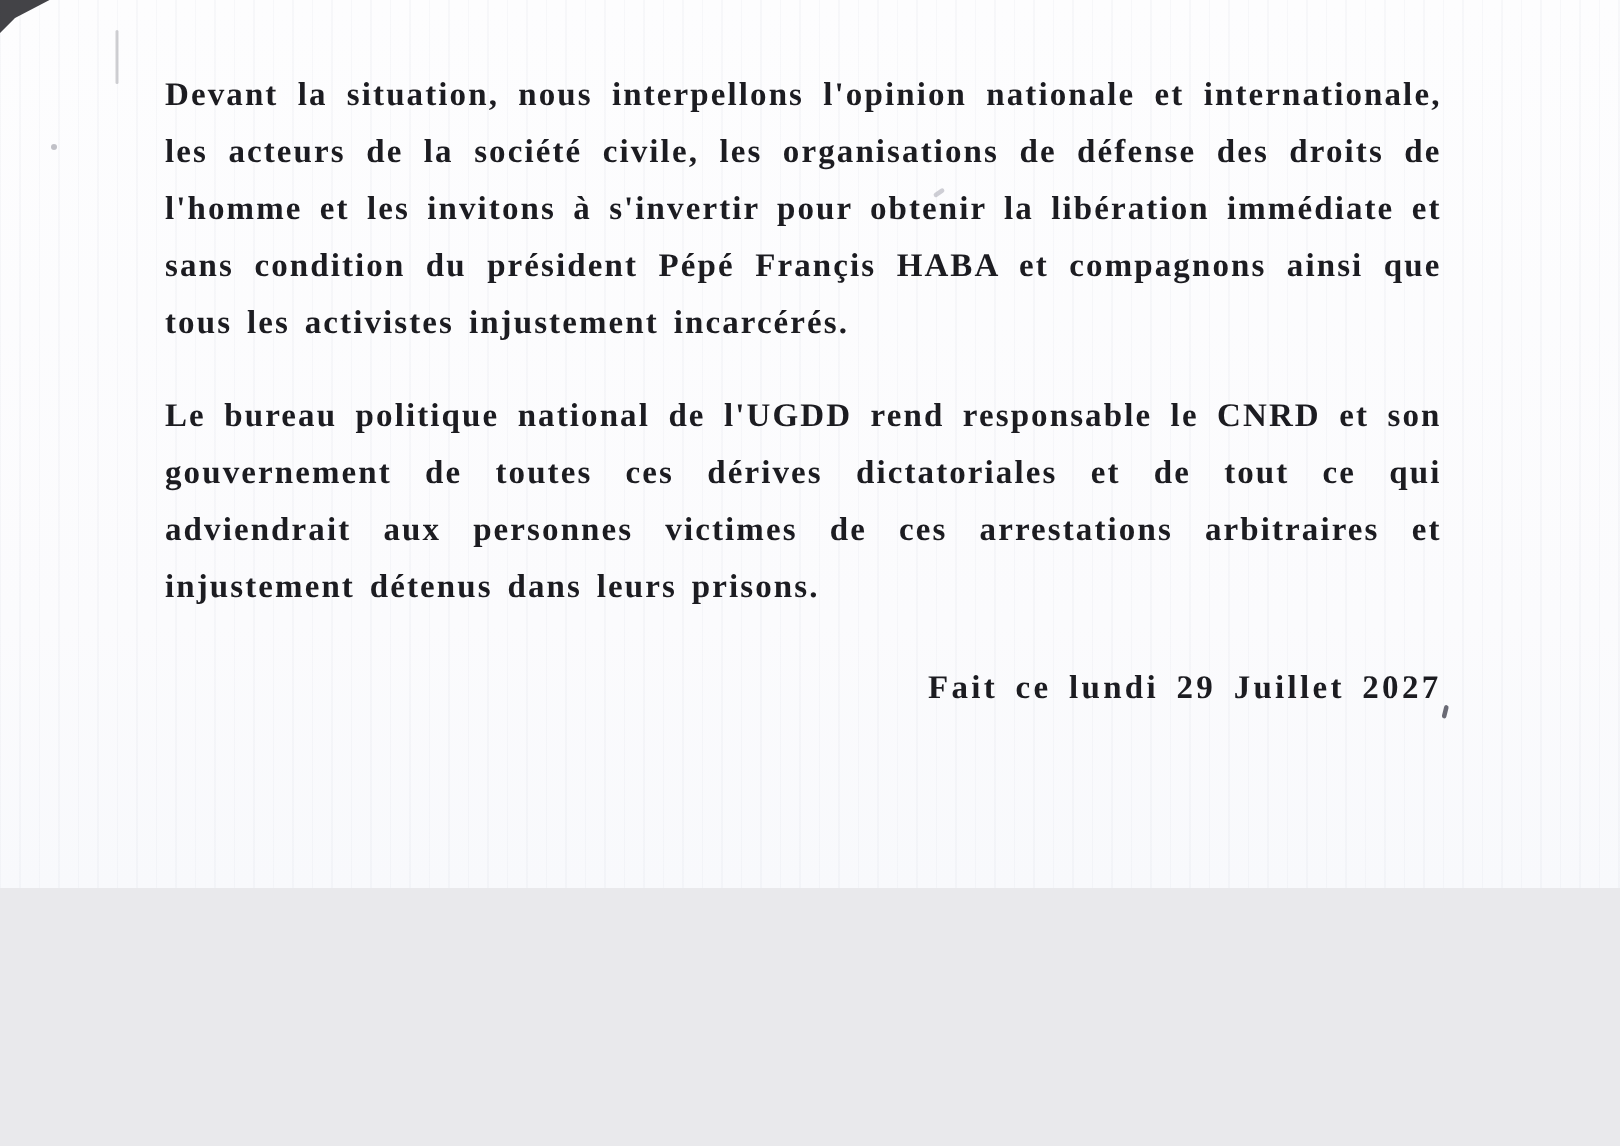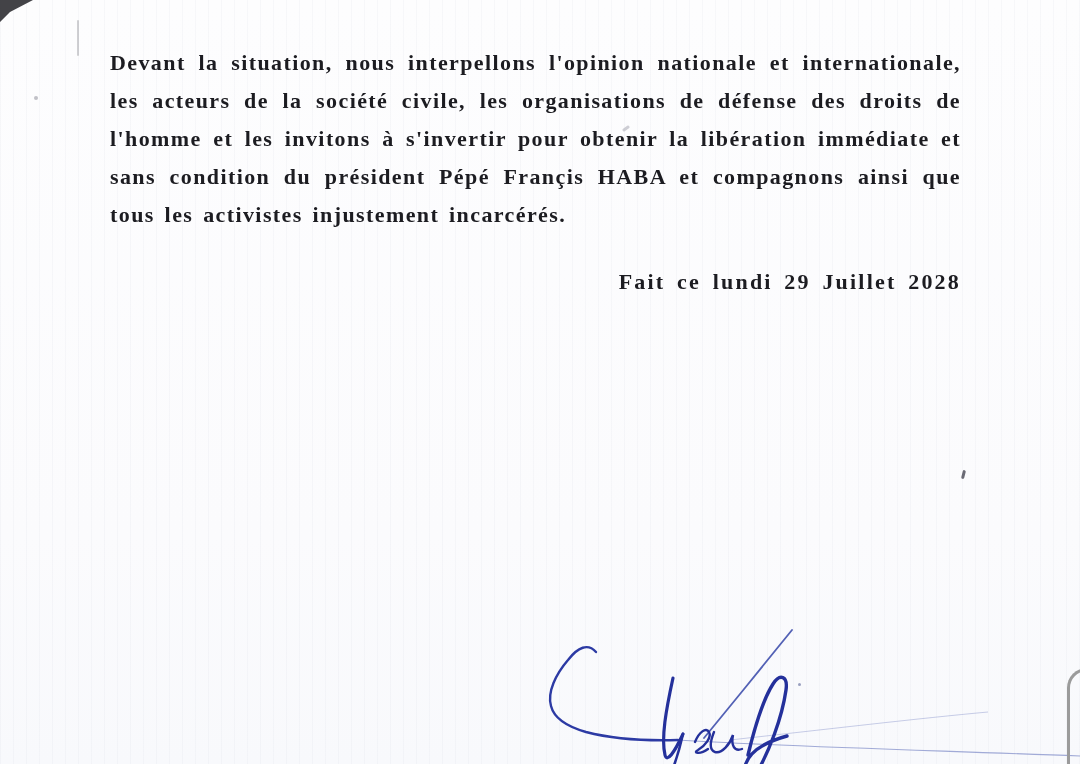--- a/index.html
+++ b/index.html
@@ -1,18 +1,18 @@
 <!DOCTYPE html>
 <html><head>
 <meta charset="utf-8">
 <style>
   html,body{margin:0;padding:0;background:#e9e9ec;}
   .page{
     position:relative;
-    width:1080px;height:764px;
+    width:1080px;height:592px;
     margin:0 auto;
     overflow:hidden;
     background:
       repeating-linear-gradient(to right,
         rgba(203,207,218,0.13) 0px, rgba(203,207,218,0.13) 1px,
         transparent 1px, transparent 13px),
       linear-gradient(180deg,#fdfdfe 0%, #fbfbfd 70%, #f8f9fc 100%);
     font-family:"Liberation Serif","DejaVu Serif",serif;
   }
   .doc{
@@ -95,21 +95,22 @@
     <polygon points="0,0 33,0 10,12 0,22" fill="#2f2f33" opacity="0.9"></polygon>
   </svg>
   <div class="scratch"></div>
   <div class="dot-speck"></div>
   <div class="speck-line"></div>
   <div class="comma-mark"></div>
   <div class="ink-speck"></div>
 
   <div class="doc">
     <p class="para">Devant la situation, nous interpellons l'opinion nationale et internationale, les acteurs de la société civile, les organisations de défense des droits de l'homme et les invitons à s'invertir pour obtenir la libération immédiate et sans condition du président Pépé Françis HABA et compagnons ainsi que tous les activistes injustement incarcérés.</p>
-    <div class="date-line">Fait ce lundi 29 Juillet 2028</div>
+    <p class="para">Le bureau politique national de l'UGDD rend responsable le CNRD et son gouvernement de toutes ces dérives dictatoriales et de tout ce qui adviendrait aux personnes victimes de ces arrestations arbitraires et injustement détenus dans leurs prisons.</p>
+    <div class="date-line">Fait ce lundi 29 Juillet 2027</div>
   </div>
 
   <svg class="signature-svg" viewBox="0 0 590 142" fill="none">
 
     <path d="M 106,30 C 98,21 88,25 78,38 C 66,52 57,70 61,84 C 64,96 75,104 96,110 C 123,117 156,119 188,118" stroke="#2c3aa4" stroke-width="2.4" stroke-linecap="round"></path>
 
     <path d="M 188,118 C 280,124 430,128 590,134" stroke="#5a6ab8" stroke-width="1.2" opacity="0.55"></path>
 
     <path d="M 240,118 C 330,108 432,96 498,90" stroke="#5a6ab8" stroke-width="1" opacity="0.32"></path>
 

